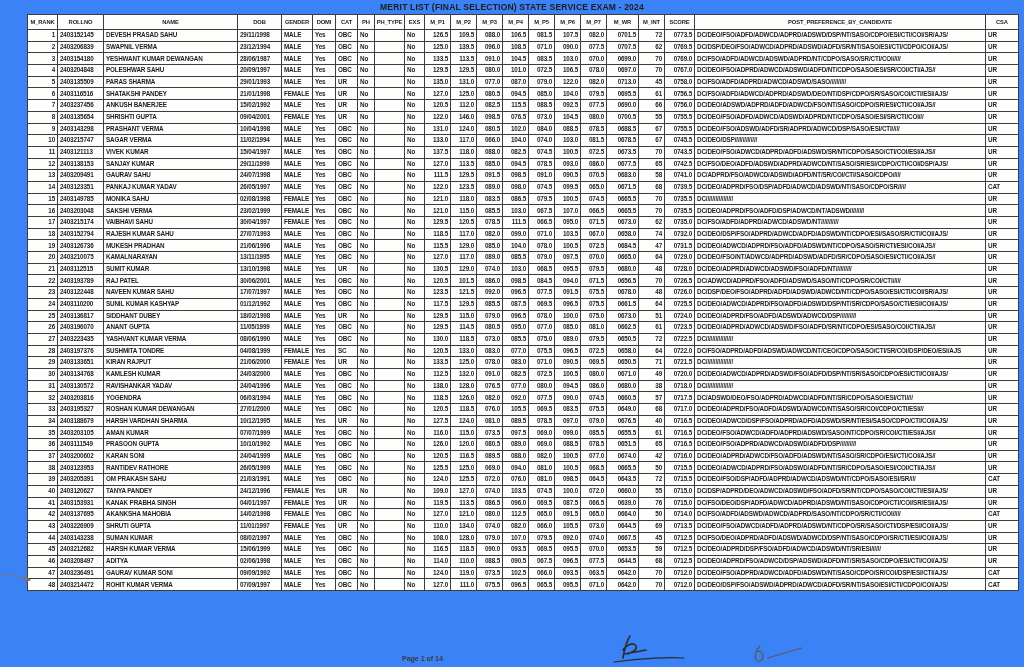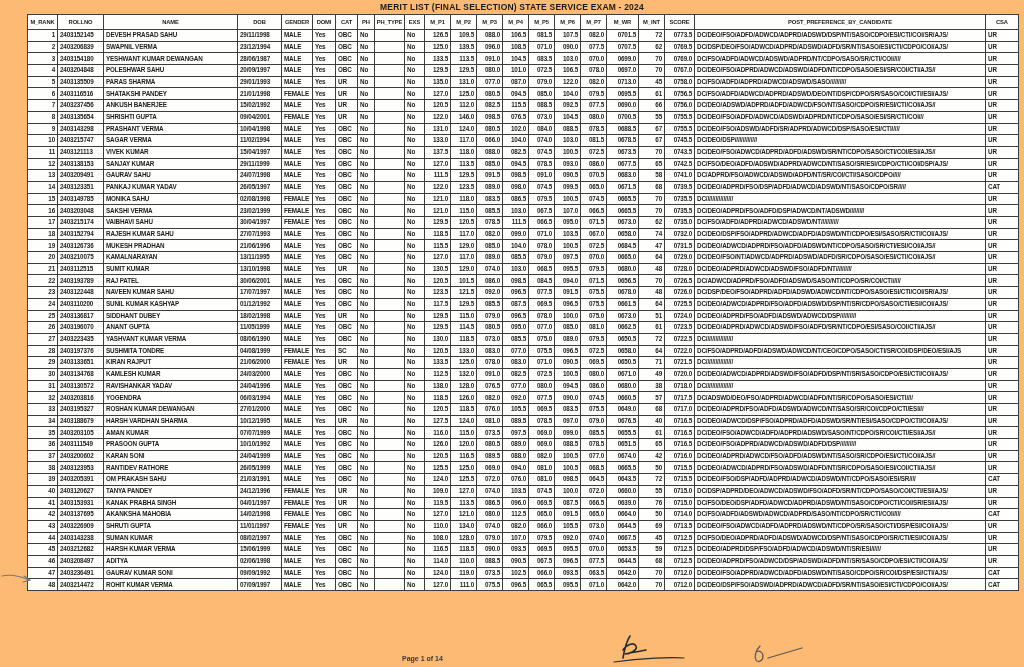--- a/index.html
+++ b/index.html
@@ -1,18 +1,18 @@
 <!DOCTYPE html>
 <html><head>
 <meta charset="utf-8">
 <style>
   html,body { margin:0; padding:0; background:#ffffff; }
   .page {
     position:relative; width:1024px; height:667px;
-    background:#fdba74; overflow:hidden;
+    background:#3b82f6; overflow:hidden;
     font-family:"Liberation Sans", sans-serif; color:#1c1c1c;
   }
   .title {
     position:absolute; top:2px; left:0; right:0;
     text-align:center; font-size:8.5px; font-weight:bold; letter-spacing:.2px;
   }
   .table-wrap { position:absolute; top:14px; left:27px; }
   table { border-collapse:collapse; table-layout:fixed; width:991px; }
   th, td {
     border:1px solid #3d3d3d; overflow:hidden; white-space:nowrap;

